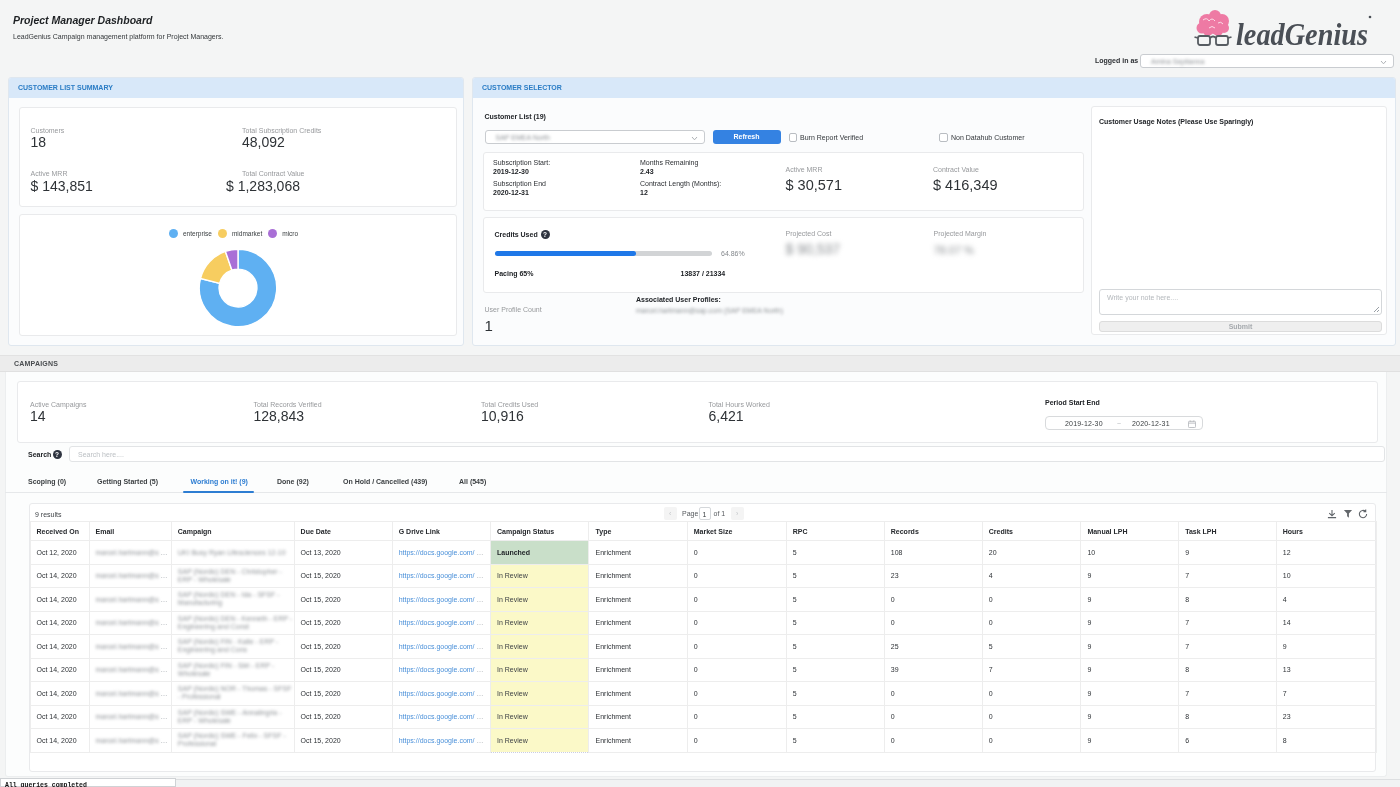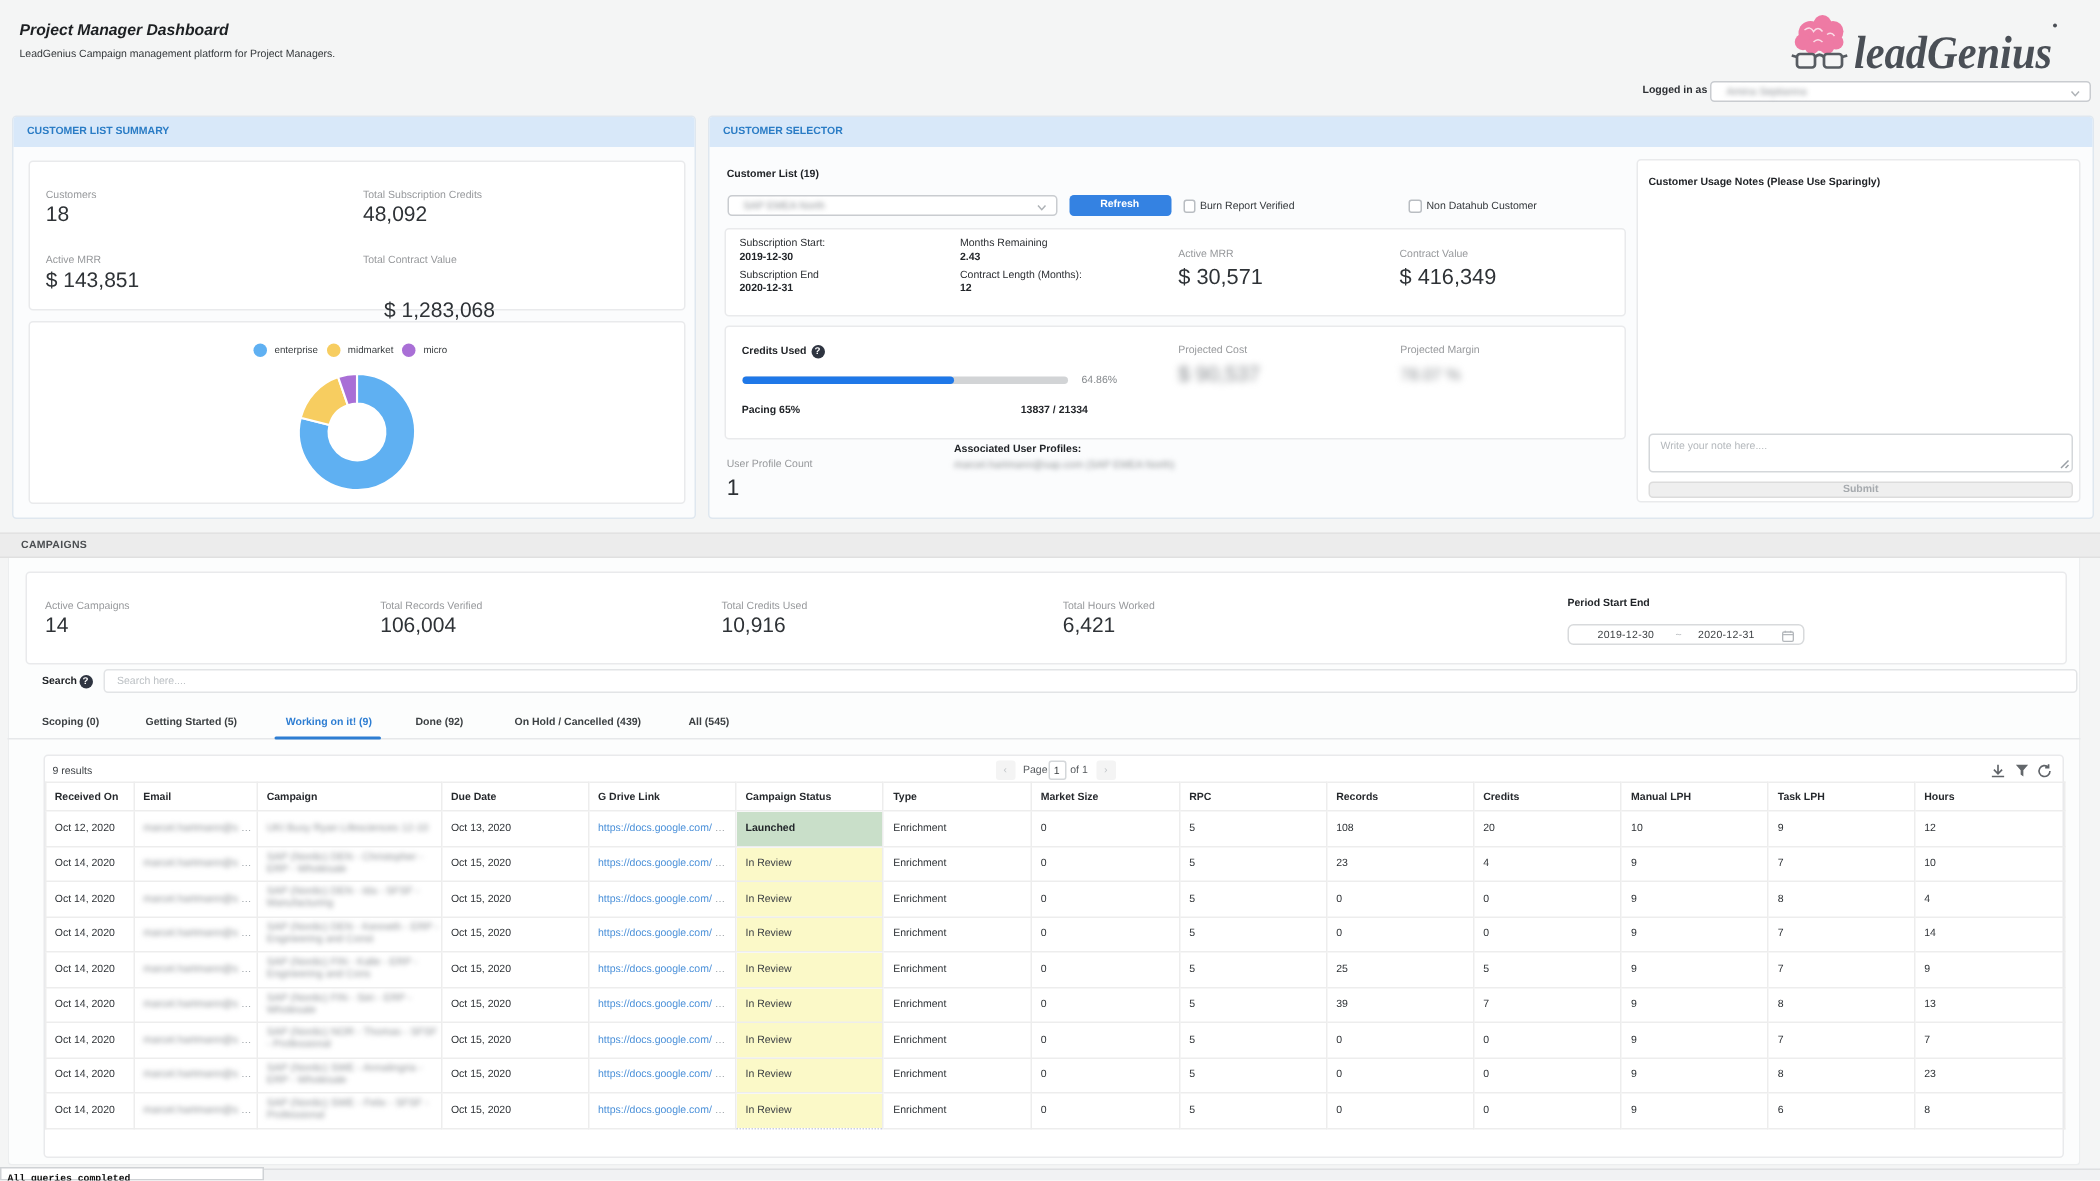--- a/index.html
+++ b/index.html
@@ -60,21 +60,21 @@
 <div class="panel" style="left:8px;top:77px;width:456px;height:269px;">
   <div class="panel-h">CUSTOMER LIST SUMMARY</div>
   <div class="card" style="left:10px;top:28.5px;width:438px;height:100px;">
     <div class="lbl" style="left:10.5px;top:19px;">Customers</div>
     <div class="val" style="left:10.5px;top:26px;">18</div>
     <div class="lbl" style="left:222px;top:19px;">Total Subscription Credits</div>
     <div class="val" style="left:222px;top:26px;">48,092</div>
     <div class="lbl" style="left:10.5px;top:62px;">Active MRR</div>
     <div class="val" style="left:10.5px;top:70px;">$ 143,851</div>
     <div class="lbl" style="left:222px;top:62px;">Total Contract Value</div>
-    <div class="val" style="left:236px;top:70px;margin-top:20px;">$ 1,283,068</div>
+    <div class="val" style="left:206px;top:70px;">$ 1,283,068</div>
   </div>
   <div class="card" style="left:10px;top:135.5px;width:438px;height:122px;">
     <div class="abs" style="left:149px;top:14px;display:flex;gap:5px;font-size:6.5px;color:#3c4043;align-items:center;">
       <span style="width:9px;height:9px;border-radius:50%;background:#5fb0f2;display:inline-block;"></span>
         <span style="margin-right:1px;">enterprise</span>
       <span style="width:9px;height:9px;border-radius:50%;background:#f7cd60;display:inline-block;"></span>
         <span style="margin-right:1px;">midmarket</span>
       <span style="width:9px;height:9px;border-radius:50%;background:#a96fd6;display:inline-block;"></span>
         <span>micro</span>
     </div>
@@ -151,21 +151,21 @@
 <div class="abs" style="left:0;top:355px;width:1400px;height:17px;background:#ececec;border-top:1px solid #e2e2e2;border-bottom:1px solid #e0e0e0;">
   <div style="margin-left:14px;font-size:7px;font-weight:bold;color:#4a4d50;letter-spacing:.2px;line-height:15px;">CAMPAIGNS</div>
 </div>
 
 <div class="abs" style="left:5px;top:372px;width:1382px;height:405px;background:#fcfdfd;border:1px solid #eceeef;border-top:none;border-radius:0 0 3px 3px;"></div>
 
 <div class="card" style="left:17px;top:380.5px;width:1361px;height:62px;">
   <div class="lbl" style="left:12px;top:19px;">Active Campaigns</div>
   <div class="val" style="left:12px;top:26.5px;">14</div>
   <div class="lbl" style="left:235.5px;top:19px;">Total Records Verified</div>
-  <div class="val" style="left:235.5px;top:26.5px;">106,004</div>
+  <div class="val" style="left:235.5px;top:26.5px;">128,843</div>
   <div class="lbl" style="left:463px;top:19px;">Total Credits Used</div>
   <div class="val" style="left:463px;top:26.5px;">10,916</div>
   <div class="lbl" style="left:690.5px;top:19px;">Total Hours Worked</div>
   <div class="val" style="left:690.5px;top:26.5px;">6,421</div>
   <div class="bld" style="left:1027px;top:17px;">Period Start End</div>
   <div class="abs" style="left:1027px;top:34px;width:157.5px;height:14px;border:1px solid #d8dadc;border-radius:4px;background:#fff;">
     <span class="abs" style="left:19px;top:3.5px;font-size:7px;color:#3c4043;letter-spacing:.2px;">2019-12-30</span>
     <span class="abs" style="left:71px;top:3.5px;font-size:7px;color:#b4b8bc;">~</span>
     <span class="abs" style="left:86px;top:3.5px;font-size:7px;color:#3c4043;letter-spacing:.2px;">2020-12-31</span>
     <svg class="abs" style="left:142px;top:3px;" width="8" height="8" viewBox="0 0 9 9">

